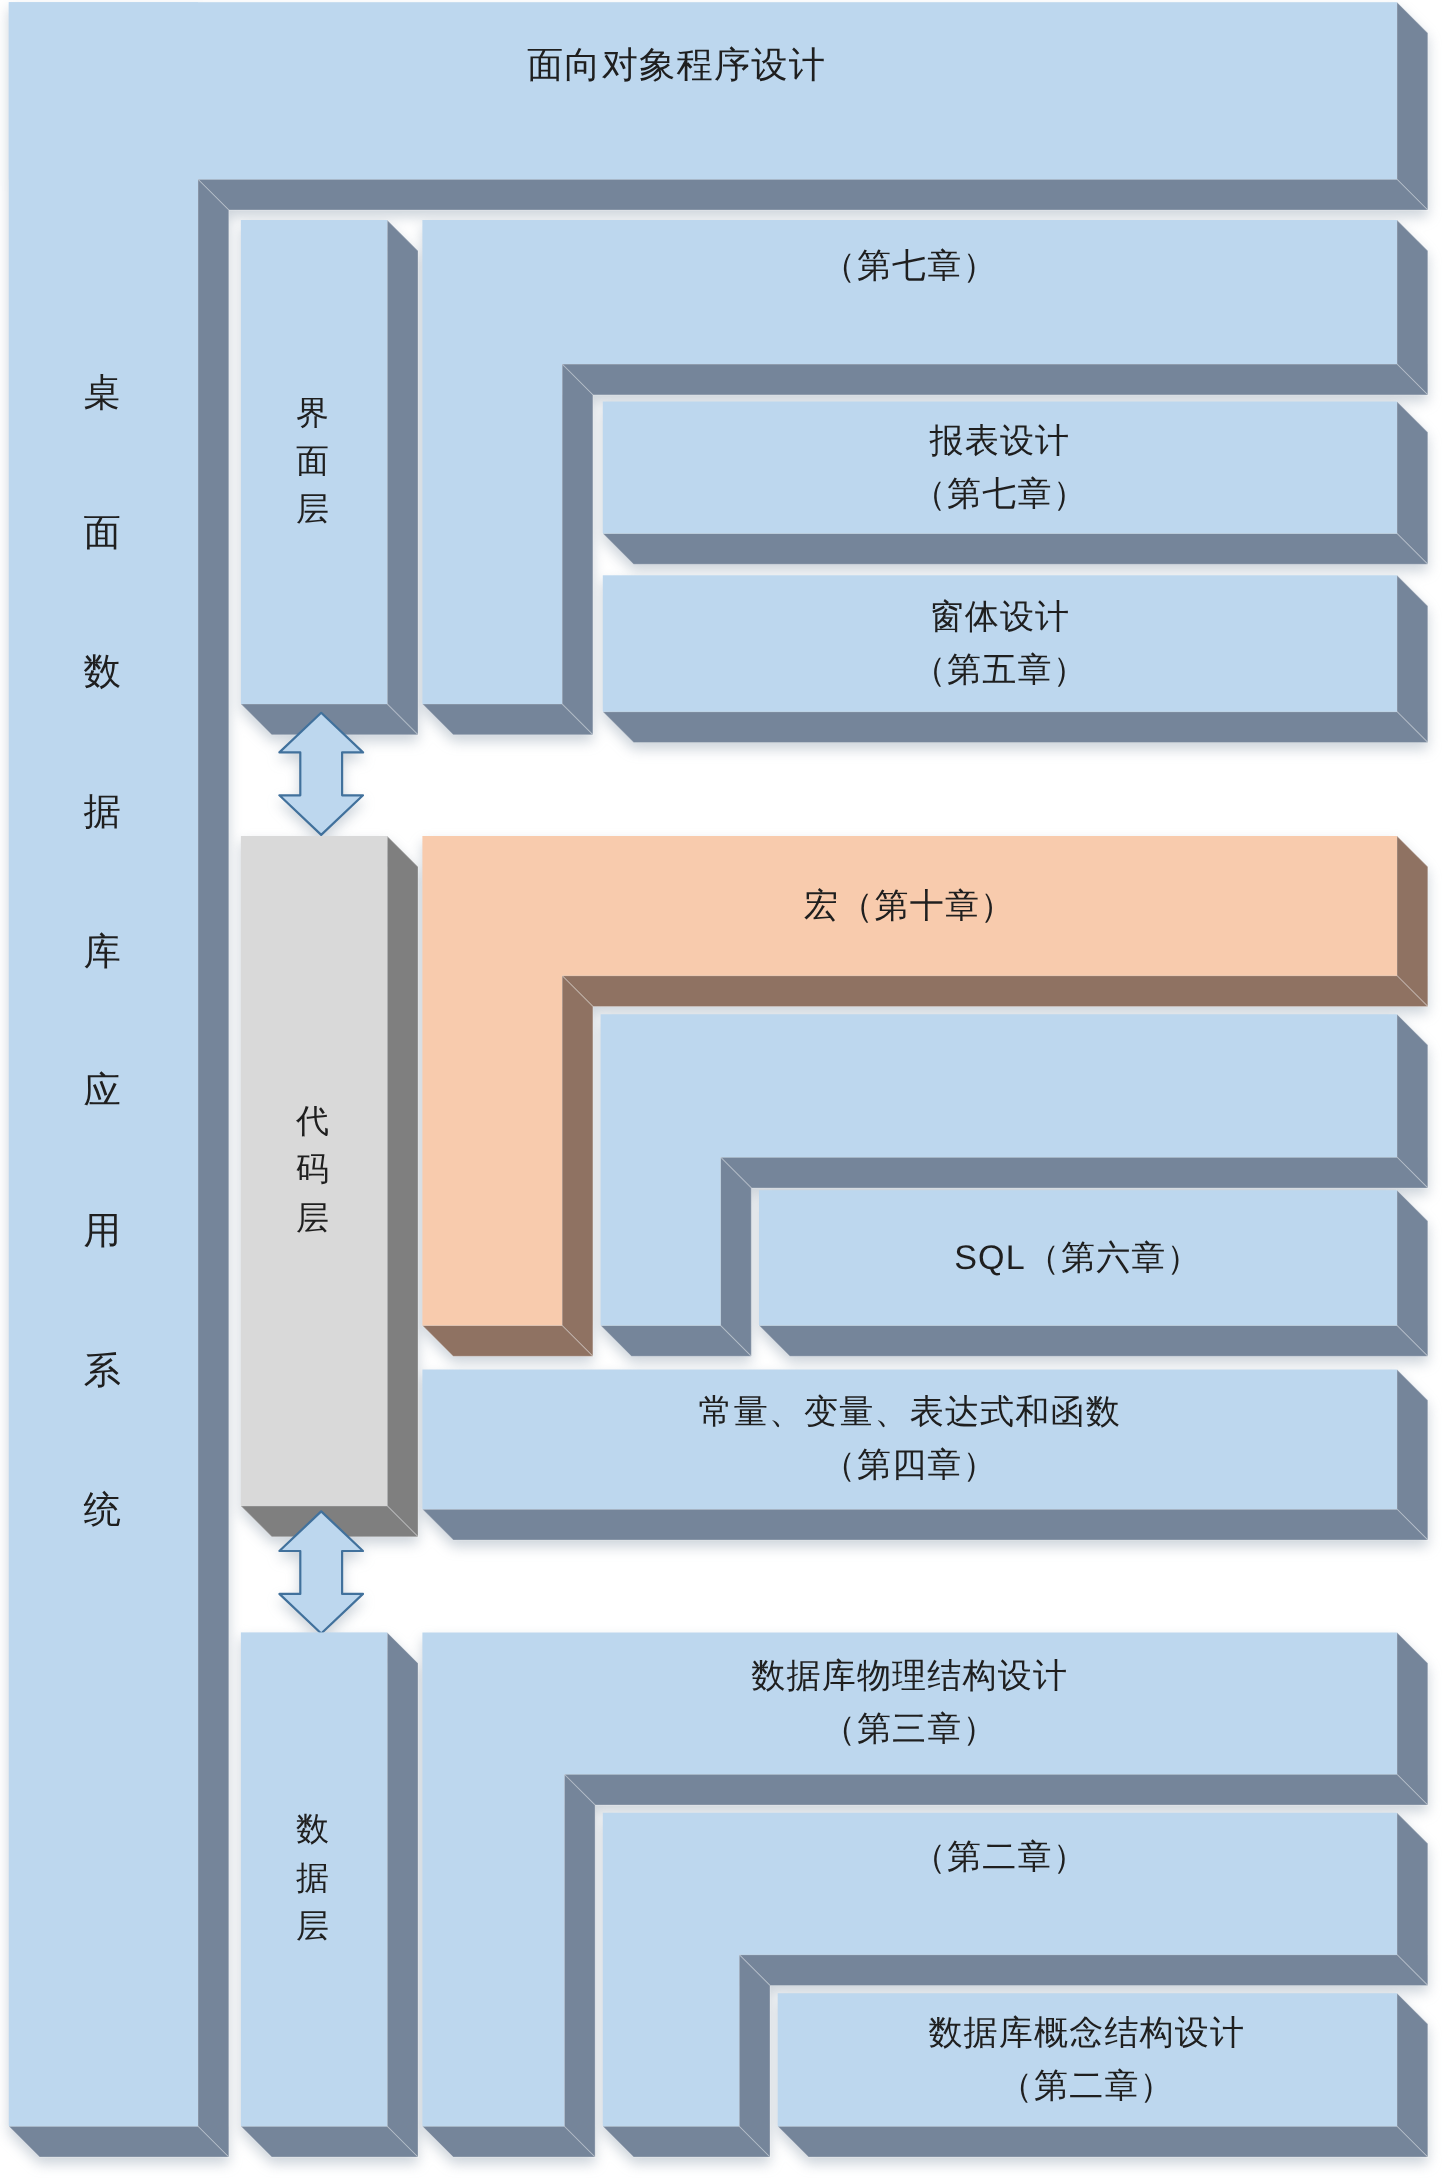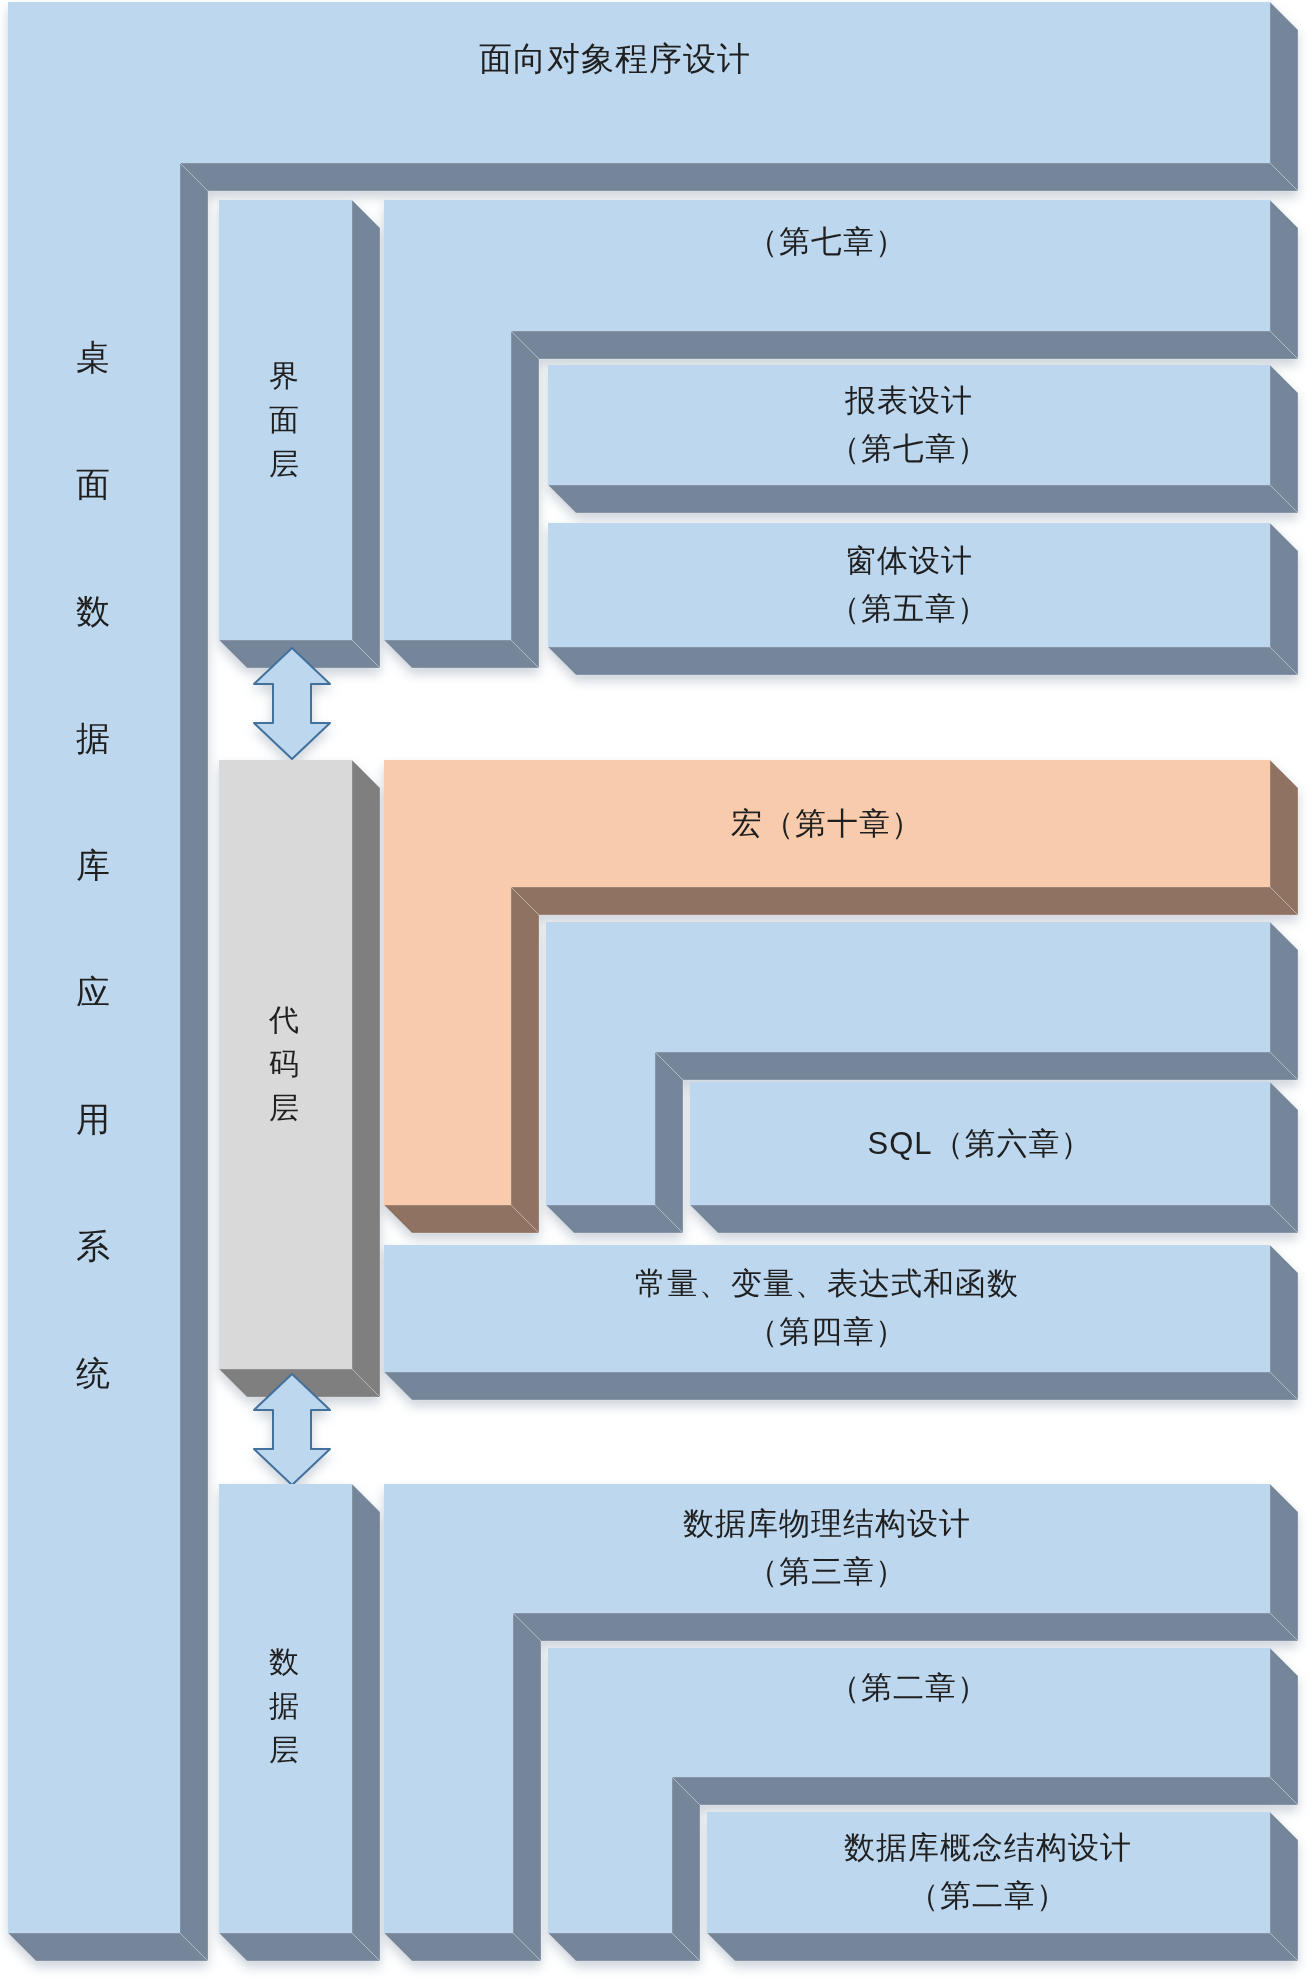--- a/index.html
+++ b/index.html
@@ -150,21 +150,21 @@
   <div class="label title-label" style="left:315px;top:36px;width:600px;">
     <span class="ln">面向对象程序设计</span>
   </div>
 
   <div class="vlabel big" style="left:76px;top:294px;height:1143px;">桌面数据库应用系统</div>
 
   <div class="vlabel" style="left:269px;top:354px;">界面层</div>
 
   <div class="vlabel" style="left:269px;top:998px;">代码层</div>
 
-  <div class="vlabel" style="left:269px;top:1642px;font-family:Liberation Mono, monospace;">数据层</div>
+  <div class="vlabel" style="left:269px;top:1642px;">数据层</div>
 
   <div class="label" style="left:527px;top:218px;width:600px;">
     <span class="ln">（第七章）</span>
   </div>
 
   <div class="label" style="left:609px;top:377px;width:600px;">
     <span class="ln">报表设计</span>
     <span class="ln">（第七章）</span>
   </div>
 

